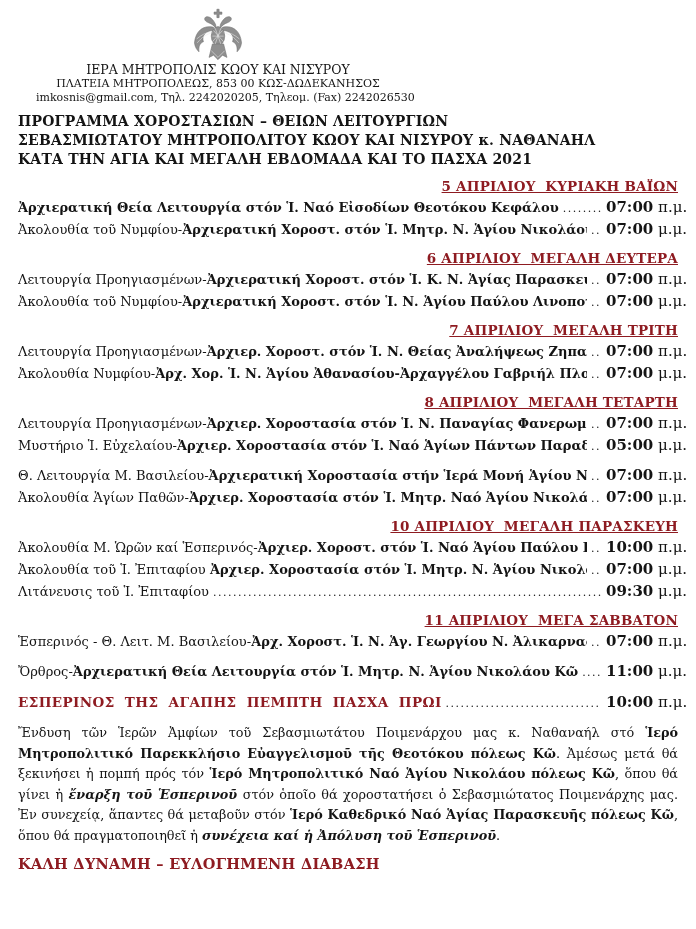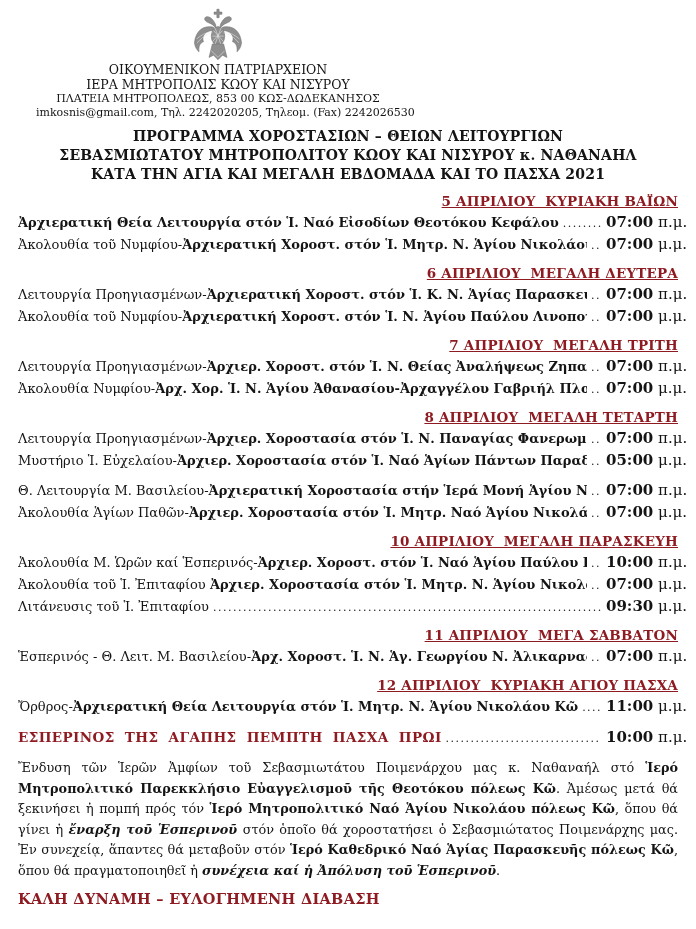--- a/index.html
+++ b/index.html
@@ -8,21 +8,21 @@
     width:696px;height:929px;margin:0 auto;background:#fff;
     font-family:"DejaVu Serif", serif;color:var(--ink);
     padding:8px 18px 0;box-sizing:border-box;overflow:hidden;position:relative;
   }
   
   .letterhead{width:364px;margin-left:18px;text-align:center;}
   .emblem-wrap{line-height:0;}
   .org-line{font-size:12.5px;line-height:15px;white-space:nowrap;}
   .org-line.small{font-size:11px;line-height:14px;}
   
-  .title-block{text-align:center;margin-top:7px;font-weight:bold;}
+  .title-block{text-align:left;margin-top:7px;font-weight:bold;}
   .title-line{font-size:14px;line-height:19px;letter-spacing:.2px;}
   
   .section{margin-top:8px;text-align:right;}
   .day-heading{
     color:var(--red);font-weight:bold;font-size:13.5px;line-height:18px;
     text-decoration:underline;margin-bottom:2px;white-space:pre-wrap;letter-spacing:.2px;
   }
   .event-row{display:flex;align-items:baseline;font-size:13px;line-height:20px;}
   .event-text{white-space:nowrap;flex:0 1 auto;min-width:0;overflow:hidden;}
   .b{font-weight:bold;}
@@ -59,21 +59,20 @@
           <path d="M40 64 L34 88 L42 84 L50 92 L58 84 L66 88 L60 64 Z"></path>
         </g>
         <g stroke="#e9e9e9" stroke-width="1" fill="none">
           <path d="M42 40 L60 60 M58 40 L40 60 M40 50 L60 50 M45 36 L55 64 M55 36 L45 64"></path>
           <path d="M13 62 C21 52 30 46 40 44 M12 55 C20 48 28 44 38 42"></path>
           <path d="M87 62 C79 52 70 46 60 44 M88 55 C80 48 72 44 62 42"></path>
           <path d="M38 76 L50 88 L62 76"></path>
         </g>
       </svg>
     </div>
-    <div class="org-line">ΟΙΚΟΥΜΕΝΙΚΟΝ ΠΑΤΡΙΑΡΧΕΙΟΝ</div>
     <div class="org-line">ΙΕΡΑ ΜΗΤΡΟΠΟΛΙΣ ΚΩΟΥ ΚΑΙ ΝΙΣΥΡΟΥ</div>
     <div class="org-line small">ΠΛΑΤΕΙΑ ΜΗΤΡΟΠΟΛΕΩΣ, 853 00 ΚΩΣ-ΔΩΔΕΚΑΝΗΣΟΣ</div>
     <div class="org-line small">imkosnis@gmail.com, Τηλ. 2242020205, Τηλεομ. (Fax) 2242026530</div>
   </div>
 
   <div class="title-block">
     <div class="title-line">ΠΡΟΓΡΑΜΜΑ ΧΟΡΟΣΤΑΣΙΩΝ – ΘΕΙΩΝ ΛΕΙΤΟΥΡΓΙΩΝ</div>
     <div class="title-line">ΣΕΒΑΣΜΙΩΤΑΤΟΥ ΜΗΤΡΟΠΟΛΙΤΟΥ ΚΩΟΥ ΚΑΙ ΝΙΣΥΡΟΥ κ. ΝΑΘΑΝΑΗΛ</div>
     <div class="title-line">ΚΑΤΑ ΤΗΝ ΑΓΙΑ ΚΑΙ ΜΕΓΑΛΗ ΕΒΔΟΜΑΔΑ ΚΑΙ ΤΟ ΠΑΣΧΑ 2021</div>
   </div>
@@ -163,21 +162,20 @@
       </div>
       <div class="section">
         <div class="day-heading">11 ΑΠΡΙΛΙΟΥ  ΜΕΓΑ ΣΑΒΒΑΤΟΝ</div>
         <div class="event-row">
           <span class="event-text"><span>Ἑσπερινός - Θ. Λειτ. Μ. Βασιλείου-</span><span class="b ">Ἀρχ. Χοροστ. Ἱ. Ν. Ἁγ. Γεωργίου Ν. Ἀλικαρνασσοῦ Κῶ</span></span>
           <span class="dots">........................................................................................................................................................................................................</span>
           <span class="time"><span class="num">07:00</span> <span>π.μ.</span></span>
         </div>
       </div>
       <div class="section">
-        <div class="day-heading">12 ΑΠΡΙΛΙΟΥ  ΚΥΡΙΑΚΗ ΑΓΙΟΥ ΠΑΣΧΑ</div>
         <div class="event-row">
           <span class="event-text"><span>Ὄρθρος-</span><span class="b ">Ἀρχιερατική Θεία Λειτουργία στόν Ἱ. Μητρ. Ν. Ἁγίου Νικολάου Κῶ</span></span>
           <span class="dots">........................................................................................................................................................................................................</span>
           <span class="time"><span class="num">11:00</span> <span>μ.μ.</span></span>
         </div>
       </div>
     </div>
 
   <div class="event-row special-row">
     <span class="special-label">ΕΣΠΕΡΙΝΟΣ  ΤΗΣ  ΑΓΑΠΗΣ  ΠΕΜΠΤΗ  ΠΑΣΧΑ  ΠΡΩΙ</span>

